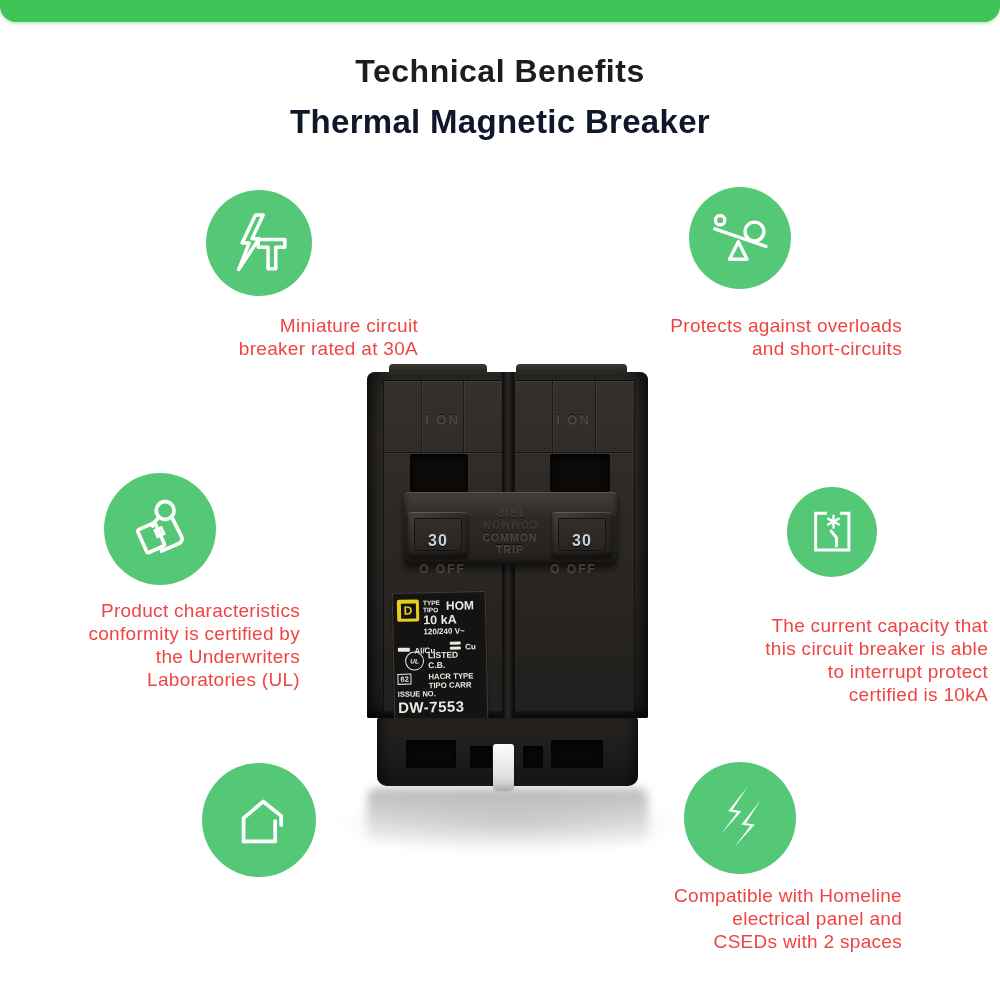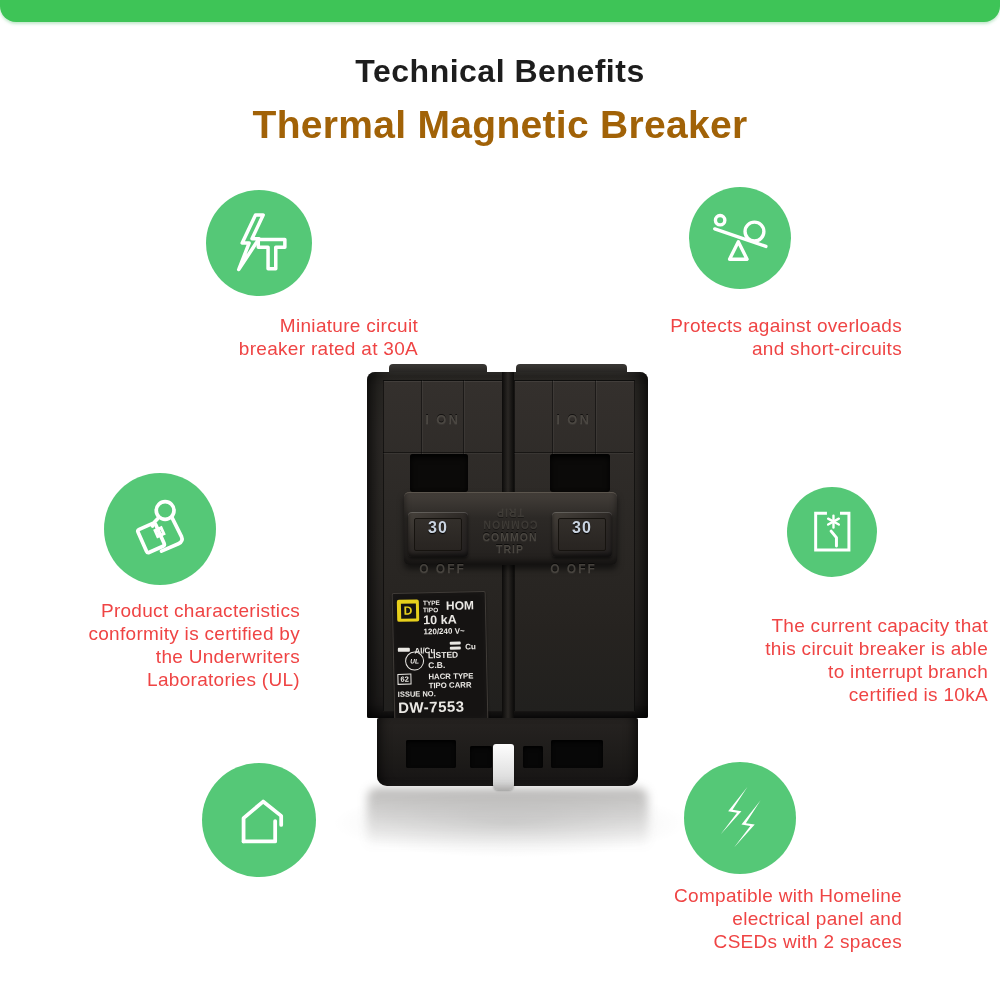--- a/index.html
+++ b/index.html
@@ -12,21 +12,21 @@
     position:absolute;left:0;top:0;width:100%;height:22px;
     border-radius:0 0 16px 16px;
     box-shadow:0 2px 3px rgba(80,190,110,.35);
   }
   .page-title{
     position:absolute;left:0;top:53px;width:100%;text-align:center;
     font-size:32px;font-weight:700;color:#1d1d1d;letter-spacing:.5px;
   }
   .page-subtitle{
     position:absolute;left:0;top:103px;width:100%;text-align:center;
-    font-size:39px;font-weight:700;color:#a16207;letter-spacing:.3px;
+    font-size:33px;font-weight:700;color:#0f172a;letter-spacing:.3px;
   }
   
   .benefit-circle{position:absolute;border-radius:50%;display:flex;align-items:center;justify-content:center;}
   .benefit-circle svg{width:66%;height:66%;}
   .benefit-text{
     position:absolute;text-align:right;font-size:19px;line-height:23px;
     color:#ef4444;letter-spacing:.3px;
   }
   
   .breaker{position:absolute;left:367px;top:364px;width:281px;height:500px;}
@@ -66,21 +66,21 @@
   }
   .handle{
     top:148px;width:60px;height:45px;border-radius:4px;
     background:linear-gradient(150deg,#47423c 0%,#2e2a27 45%,#232020 100%);
     box-shadow:inset 0 1px 0 rgba(255,255,255,.18),inset 0 -3px 4px rgba(0,0,0,.6),0 2px 3px rgba(0,0,0,.5);
     display:flex;align-items:center;justify-content:center;
   }
   .handle .face{
     width:46px;height:31px;border:1px solid #16130f;border-radius:2px;
     background:linear-gradient(180deg,#332f2b,#282421);
-    display:flex;align-items:flex-start;justify-content:center;
+    display:flex;align-items:flex-end;justify-content:center;
   }
   .rating{
     font-size:16px;font-weight:700;color:#c9d3e0;letter-spacing:1px;
     text-shadow:0 1px 1px #000;
   }
   .common-trip{
     left:101px;top:143px;width:84px;text-align:center;line-height:12px;
     font-size:10.5px;font-weight:700;color:#4e4a44;letter-spacing:1px;
     text-shadow:0 -1px 0 rgba(0,0,0,.7),0 1px 0 rgba(255,255,255,.05);opacity:.9;
   }
@@ -194,21 +194,21 @@
         <line x1="53" y1="23" x2="53" y2="43"></line>
         <line x1="44" y1="28" x2="62" y2="38"></line>
         <line x1="62" y1="28" x2="44" y2="38"></line>
       </g>
       <path d="M49 49 L58 60 V74" fill="none" stroke="#fff" stroke-width="5" stroke-linecap="round" stroke-linejoin="round"></path>
     </svg>
   </div>
   <div class="benefit-text" style="left:688px;top:614px;width:300px;">
     <div>The current capacity that</div>
     <div>this circuit breaker is able</div>
-    <div>to interrupt branch</div>
+    <div>to interrupt protect</div>
     <div>certified is 10kA</div>
   </div>
 
   <div class="benefit-circle" style="left:202px;top:763px;width:114px;height:114px;background:#55C877;">
     <svg viewBox="0 0 100 100">
       <path d="M30 79 V48 L56 26 L80 45 V57" fill="none" stroke="#fff" stroke-width="5" stroke-linecap="round" stroke-linejoin="round"></path>
       <path d="M72 52 V79 H30" fill="none" stroke="#fff" stroke-width="5" stroke-linecap="round" stroke-linejoin="round"></path>
     </svg>
   </div>
 

